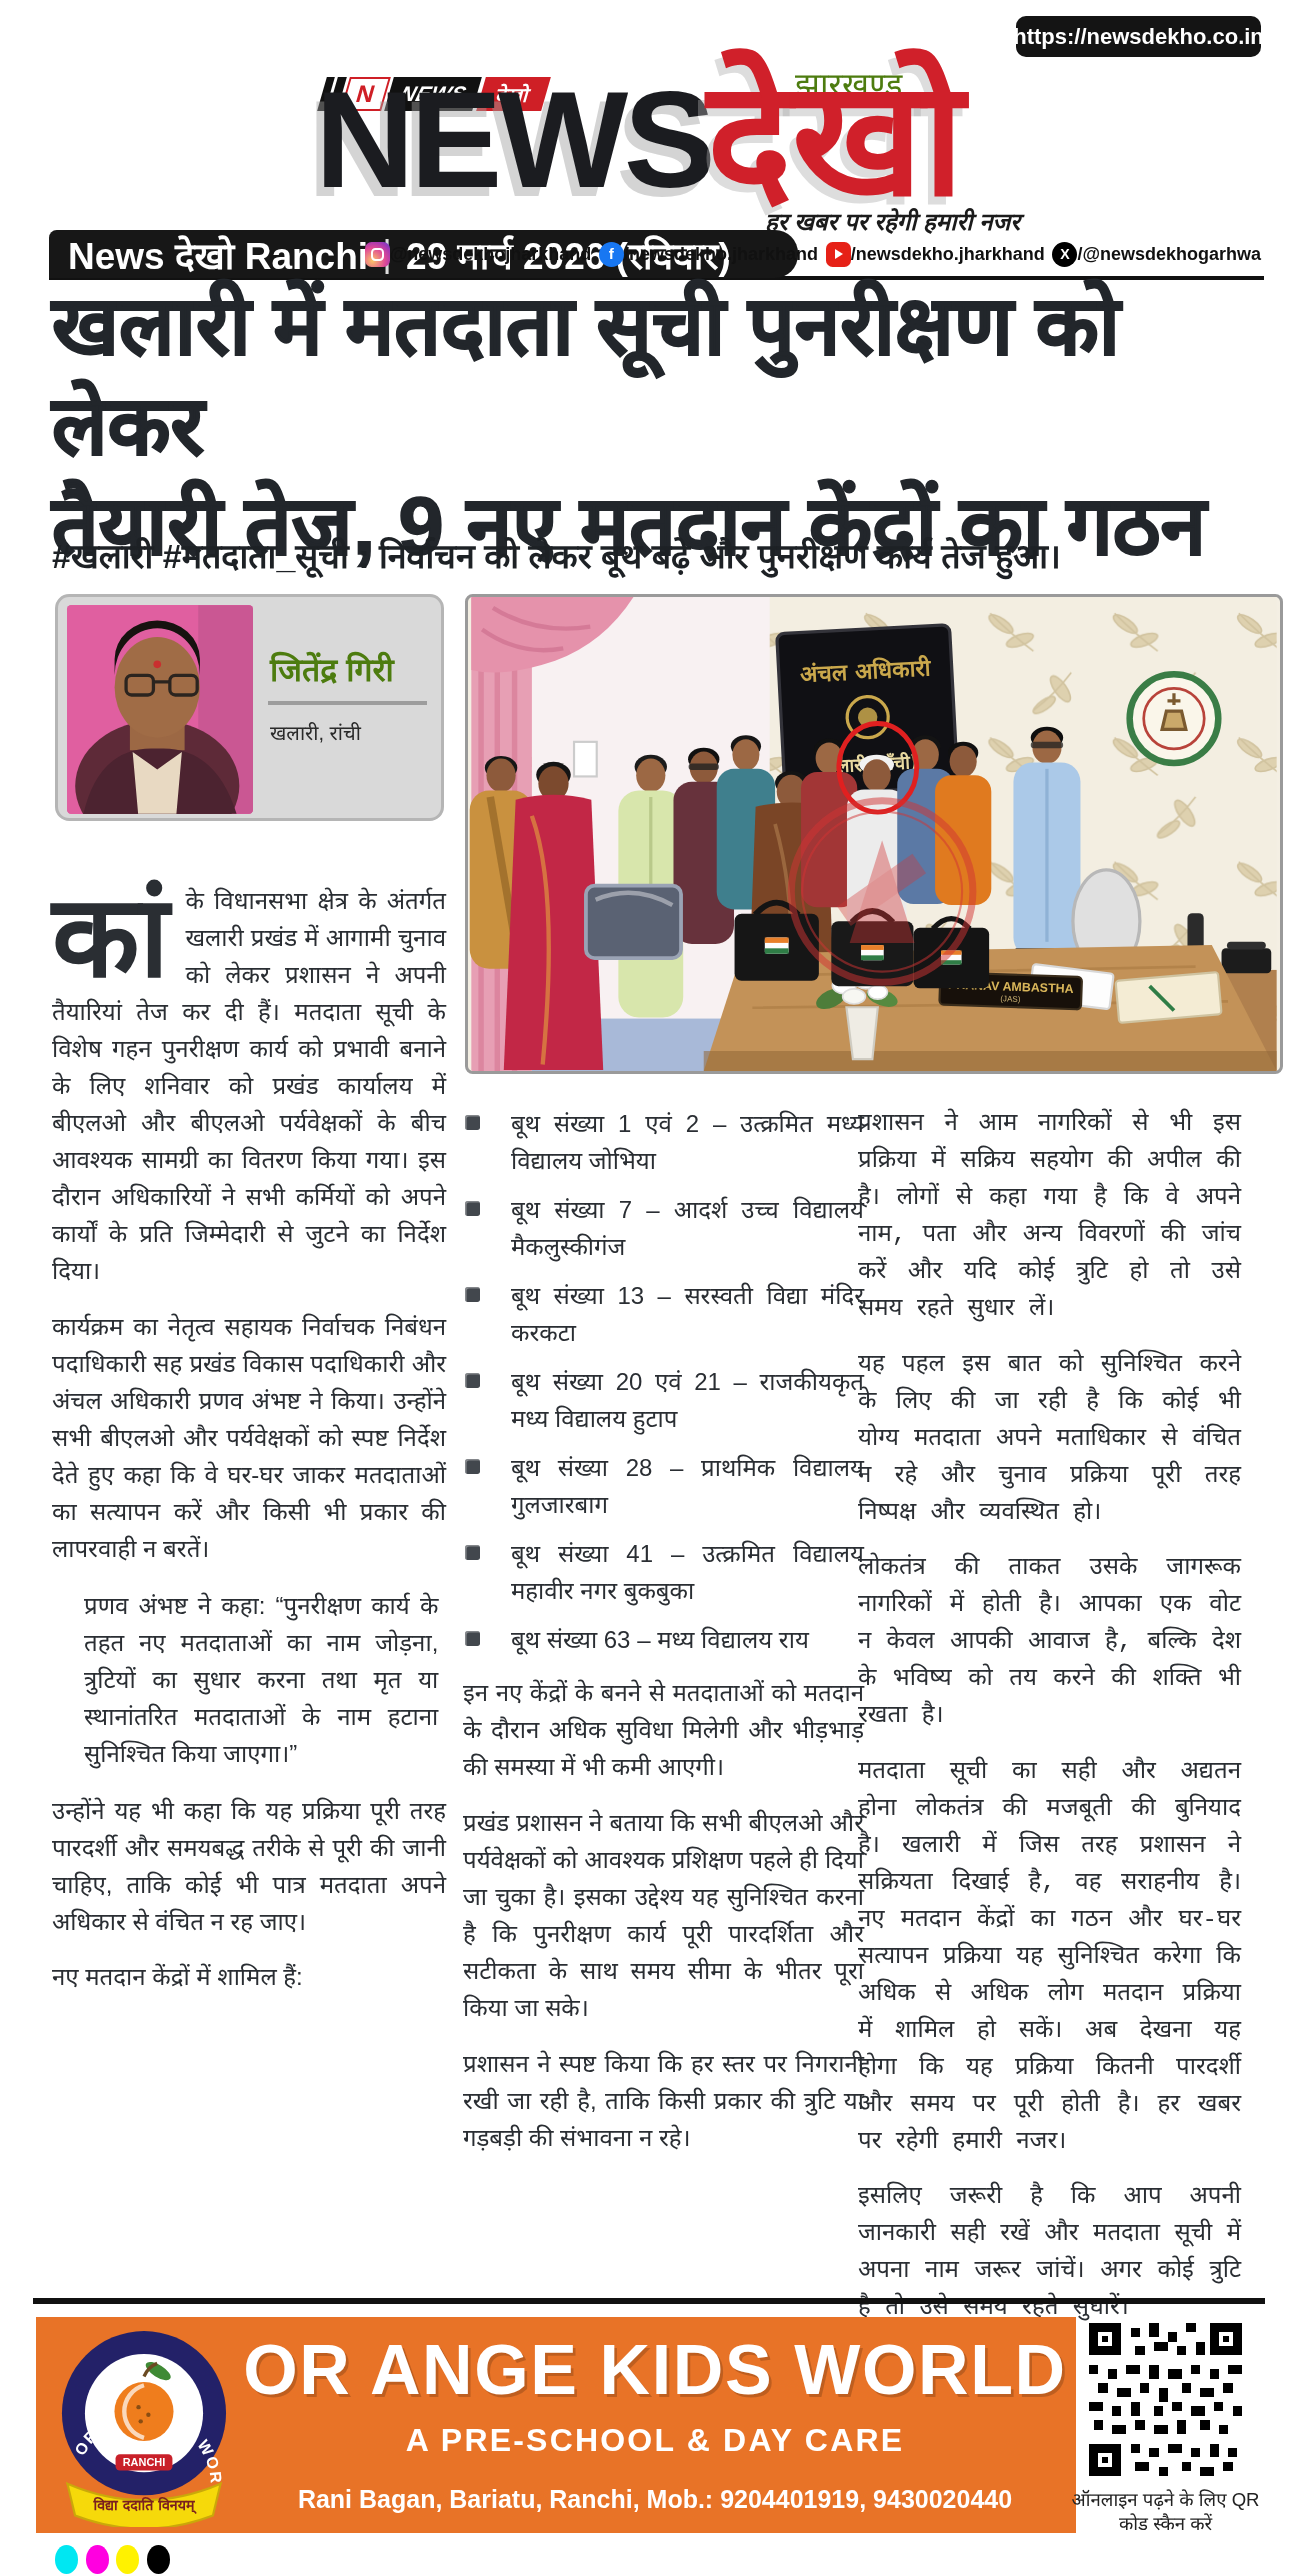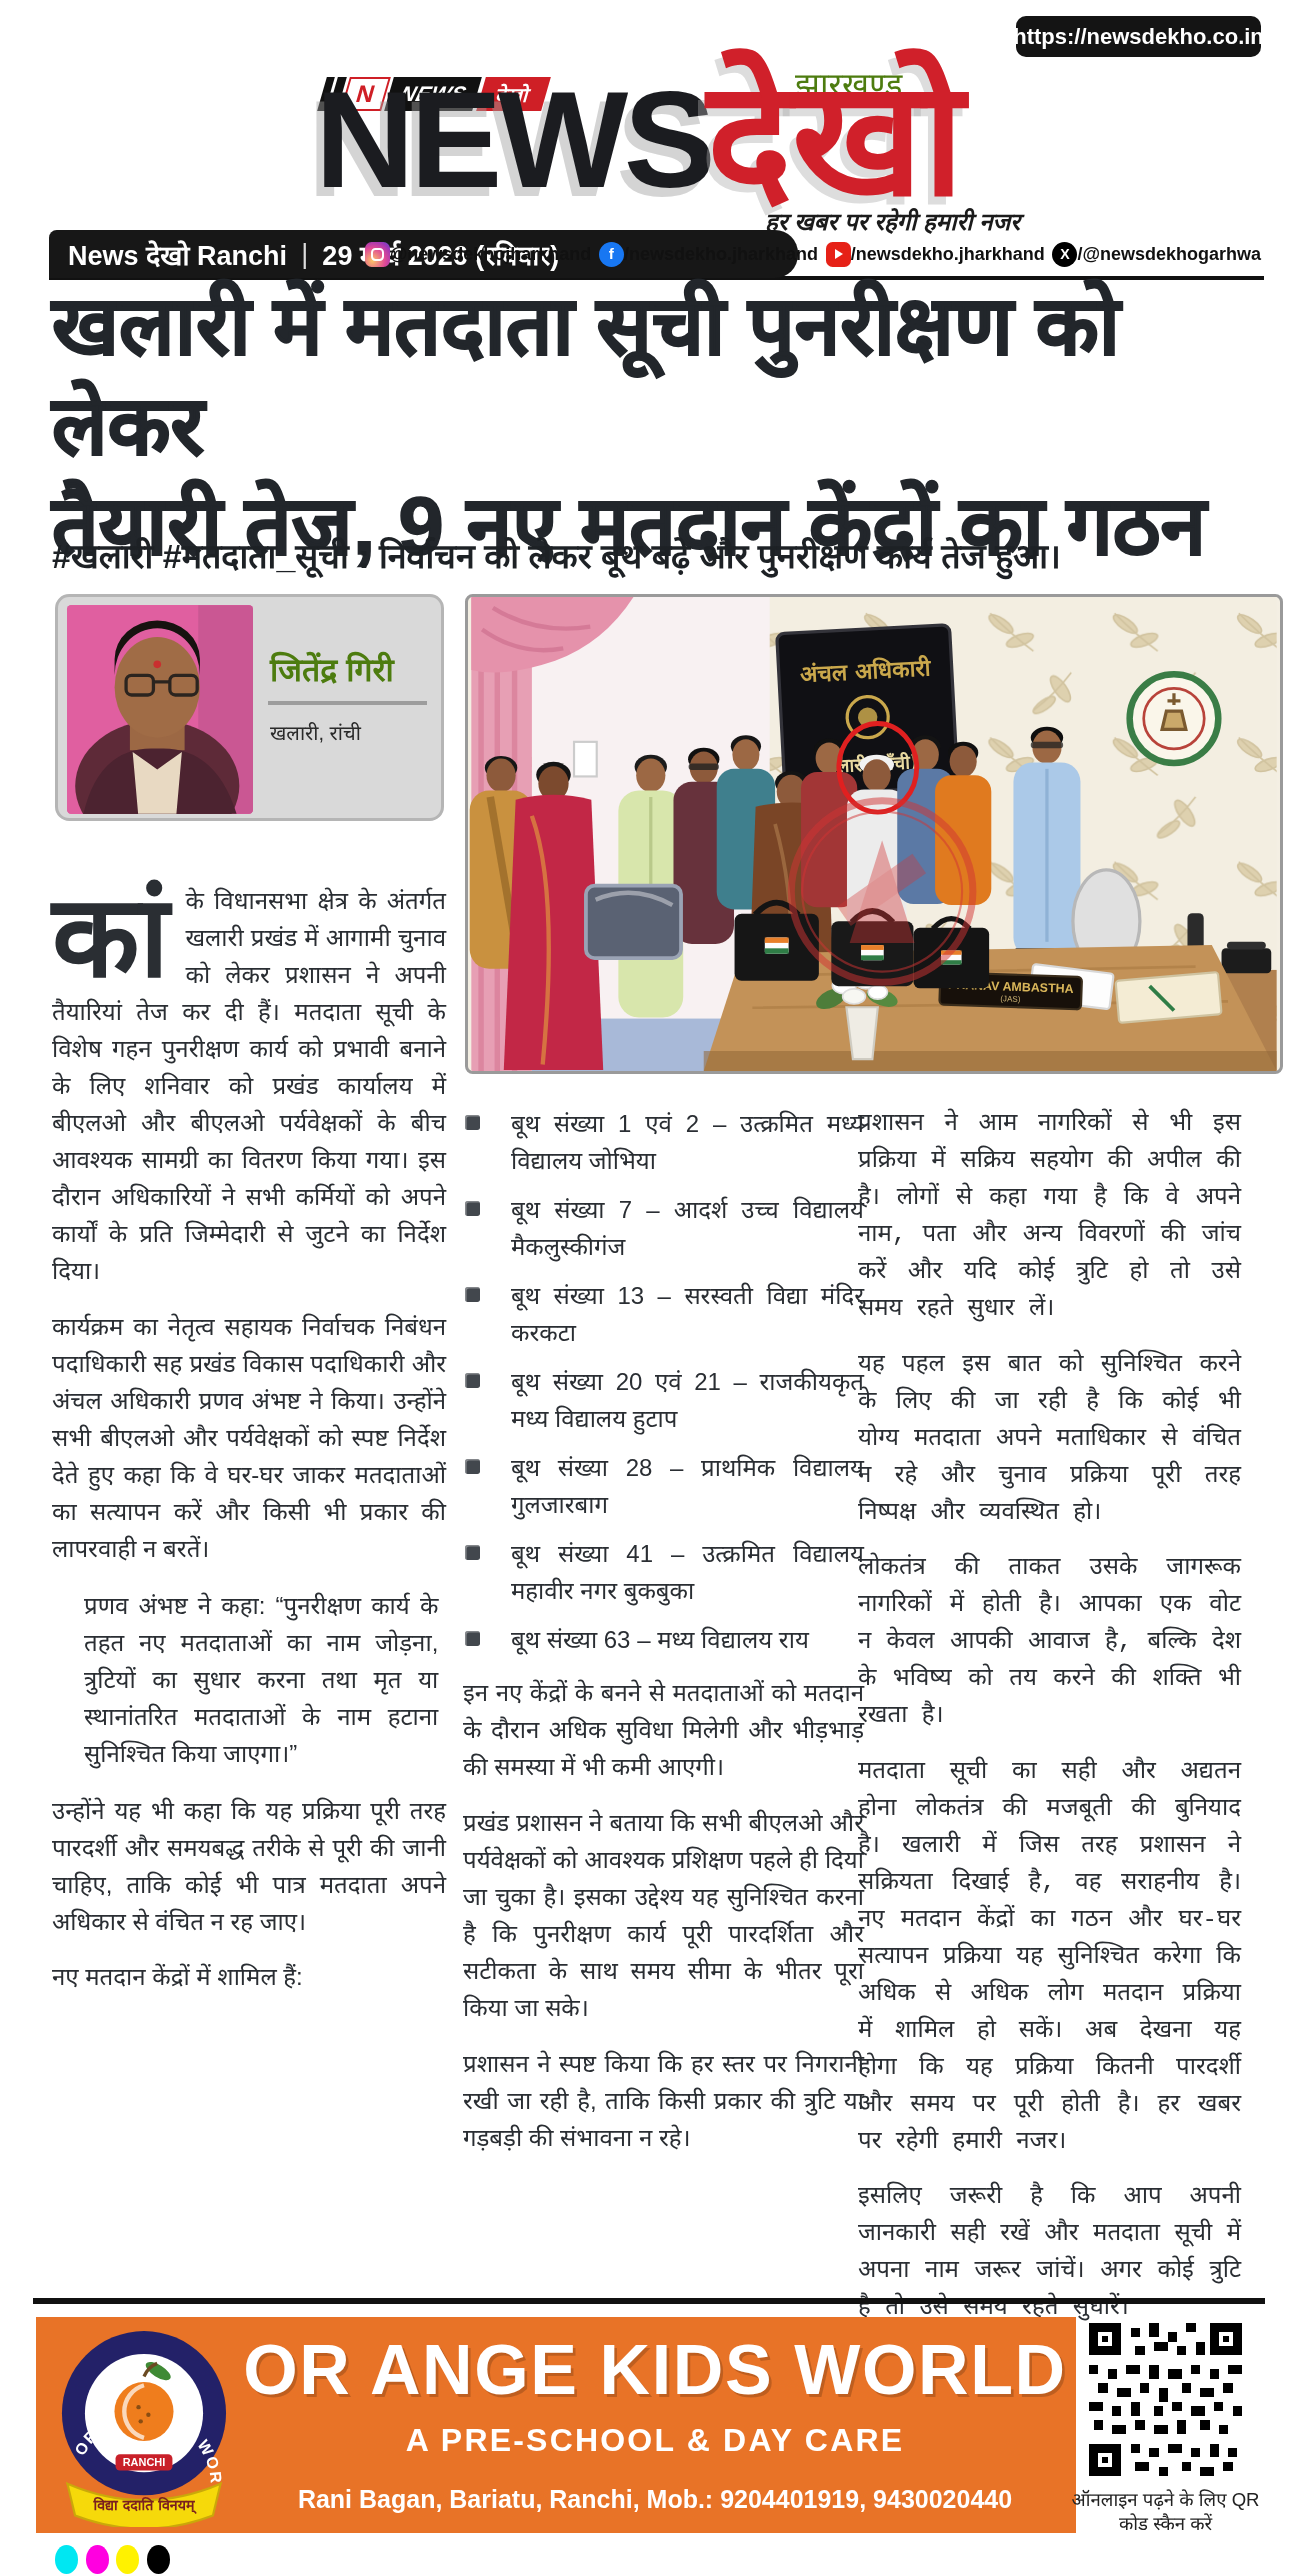--- a/index.html
+++ b/index.html
@@ -24,21 +24,21 @@
     color:#1b1c20; text-shadow:-7.7px 8.8px 0 rgba(160,160,160,.45); }
   .logo-state { position:absolute; left:795px; top:61px; font-size:33px; font-weight:normal; color:#4d7c0f; }
   .logo-dekho { position:absolute; left:707px; top:59px; font-size:160px; line-height:1; font-weight:800; color:#d0202a;
     text-shadow:-6.6px 7.7px 0 rgba(170,170,170,.4); }
   .logo-tagline { position:absolute; left:765px; top:204px; font-size:24px; font-weight:bold; font-style:italic; color:#1b1b1b; }
 
   
   .edition-line { position:absolute; left:49px; top:276px; width:1215px; height:3.8px; background:#111; }
   .edition-bar { position:absolute; left:49px; top:230px; width:749px; height:48px; background:#171717;
     border-radius:7.7px 23px 23px 0; display:flex; align-items:center; padding-left:19px;
-    color:#fff; font-size:27px; font-weight:bold; }
+    color:#fff; font-size:37px; font-weight:bold; }
   .edition-bar .sep { margin:0 14.2px; font-weight:400; color:#ddd; }
   .social-row { position:absolute; right:31px; top:236px; height:36px; display:flex; align-items:center; gap:7.7px; }
   .social-item { display:flex; align-items:center; gap:0; font-size:18px; font-weight:bold; color:#111; }
   .sicon { width:25px; height:25px; border-radius:50%; display:flex; align-items:center; justify-content:center;
     color:#fff; font-weight:900; font-size:15.3px; flex:none; }
   .sicon.ig { border-radius:6.6px; background:radial-gradient(circle at 30% 75%, #fdc468, #df4996 50%, #9b36b7 80%, #4f5bd5); }
   .sicon.ig .cam { width:13px; height:13px; border:2.2px solid #fff; border-radius:4.4px; }
   .sicon.fb { background:#1877f2; }
   .sicon.yt { border-radius:6.6px; background:#e62117; }
   .sicon.yt .tri { width:0; height:0; border-left:8.8px solid #fff; border-top:5.5px solid transparent; border-bottom:5.5px solid transparent; margin-left:2.2px; }

